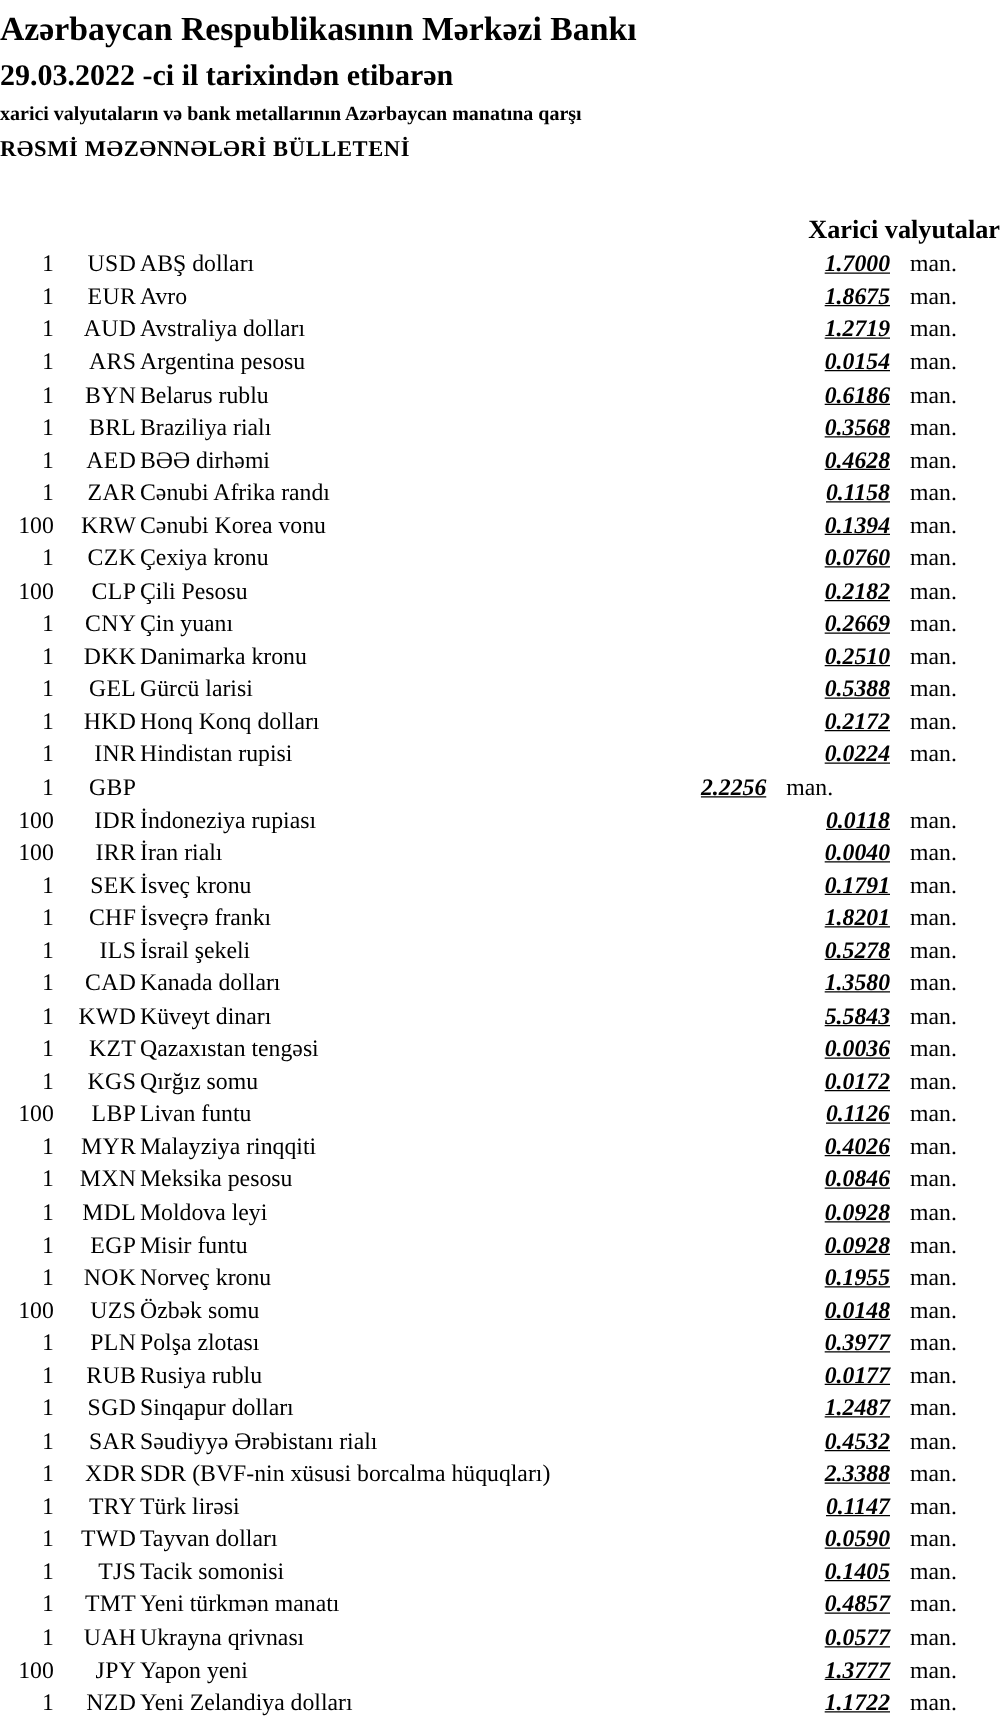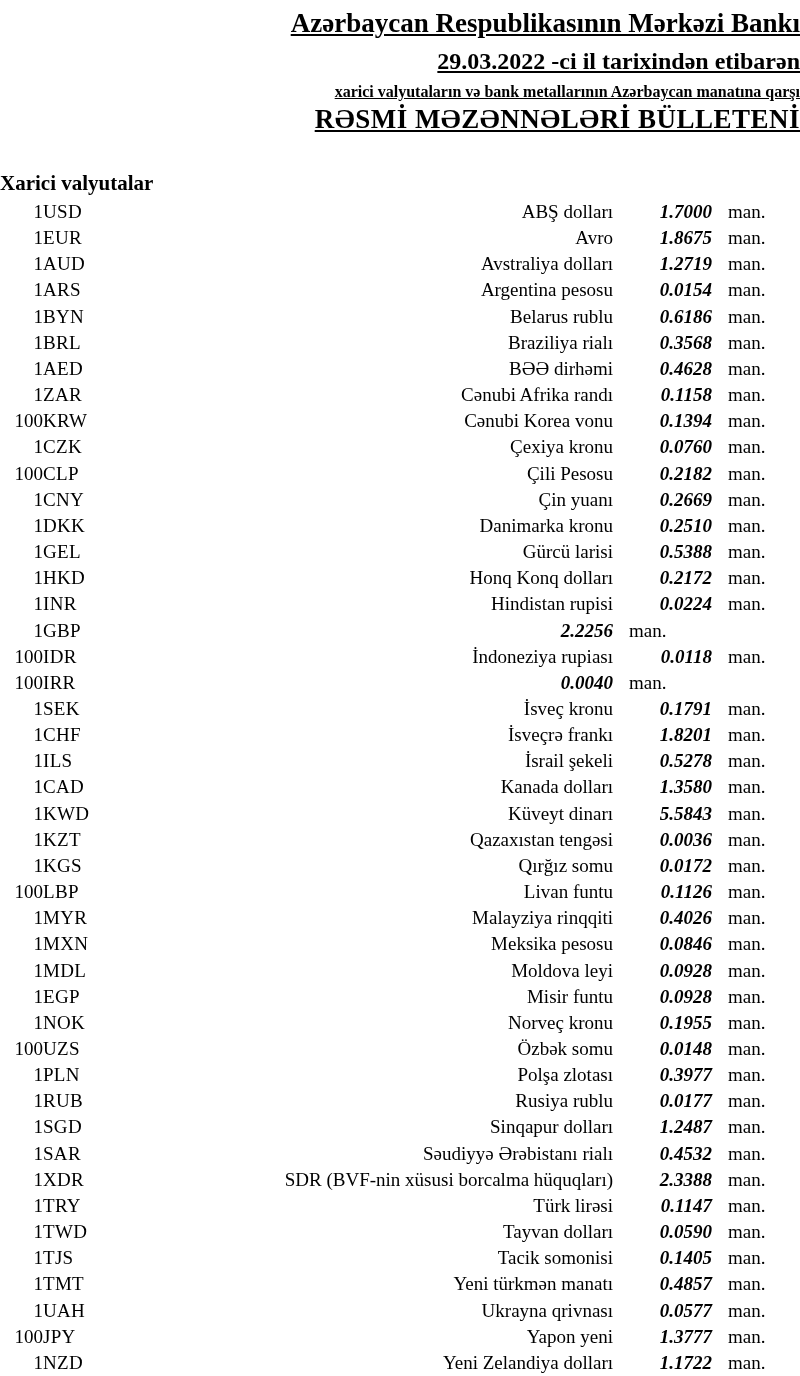--- a/index.html
+++ b/index.html
@@ -10,22 +10,21 @@
   .page {
     position: relative;
     width: 800px;
     height: 1376px;
     background: #ffffff;
     color: #000000;
     font-family: "Liberation Serif", "DejaVu Serif", serif;
     overflow: hidden;
   }
   .header {
-    text-align: right;
-    text-decoration: underline;
+    text-align: left;
   }
   .title {
     padding-top: 7px;
     font-size: 27px;
     line-height: 33px;
     font-weight: bold;
   }
   .date-line {
     margin-top: 9px;
     font-size: 24px;
@@ -33,57 +32,57 @@
     font-weight: bold;
   }
   .subject-line {
     margin-top: 6px;
     font-size: 16px;
     line-height: 26px;
     font-weight: bold;
   }
   .bulletin-title {
     margin-top: 1px;
-    font-size: 27px;
+    font-size: 18px;
     line-height: 26px;
     font-weight: bold;
     letter-spacing: 0.5px;
   }
   .section-title {
     margin-top: 38px;
-    text-align: left;
+    text-align: right;
     font-size: 21px;
     line-height: 26px;
     font-weight: bold;
   }
   .rates-table {
     margin-top: 3px;
   }
   .row {
     display: grid;
     grid-template-columns: 43px 66px 504px 99px 88px;
     line-height: 26.15px;
     font-size: 19px;
     white-space: nowrap;
   }
   .cell-qty {
     text-align: right;
   }
   .cell-code {
-    text-align: left;
+    text-align: right;
     letter-spacing: 0.3px;
   }
   .cell-name {
     padding-left: 3px;
-    text-align: right;
   }
   .cell-rate {
     text-align: right;
     font-weight: bold;
     font-style: italic;
+    text-decoration: underline;
   }
   .cell-unit {
     padding-left: 16px;
   }
 </style>
 </head>
 <body>
 
 <div class="page">
   <div class="header">
@@ -217,20 +216,21 @@
       <div class="row">
         <span class="cell-qty">100</span>
         <span class="cell-code">IDR</span>
         <span class="cell-name">İndoneziya rupiası</span>
         <span class="cell-rate">0.0118</span>
         <span class="cell-unit">man.</span>
       </div>
       <div class="row">
         <span class="cell-qty">100</span>
         <span class="cell-code">IRR</span>
+        <span class="cell-name">İran rialı</span>
         <span class="cell-rate">0.0040</span>
         <span class="cell-unit">man.</span>
       </div>
       <div class="row">
         <span class="cell-qty">1</span>
         <span class="cell-code">SEK</span>
         <span class="cell-name">İsveç kronu</span>
         <span class="cell-rate">0.1791</span>
         <span class="cell-unit">man.</span>
       </div>

